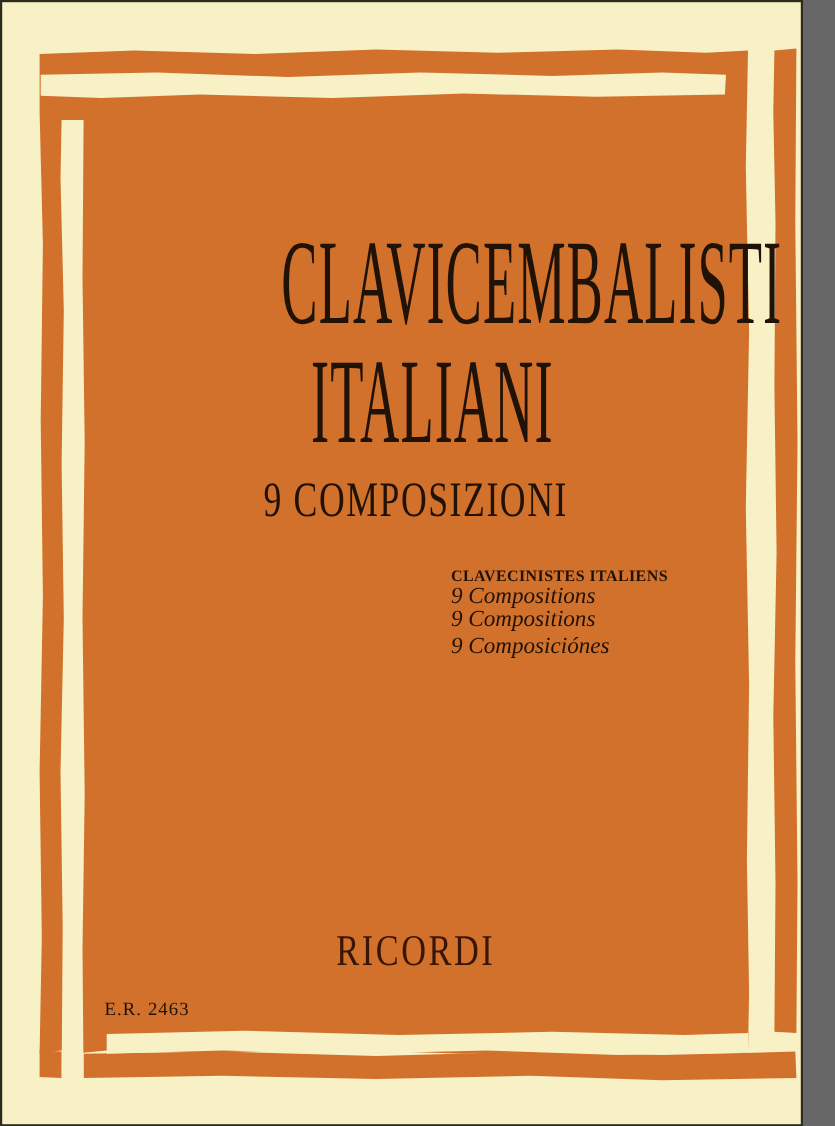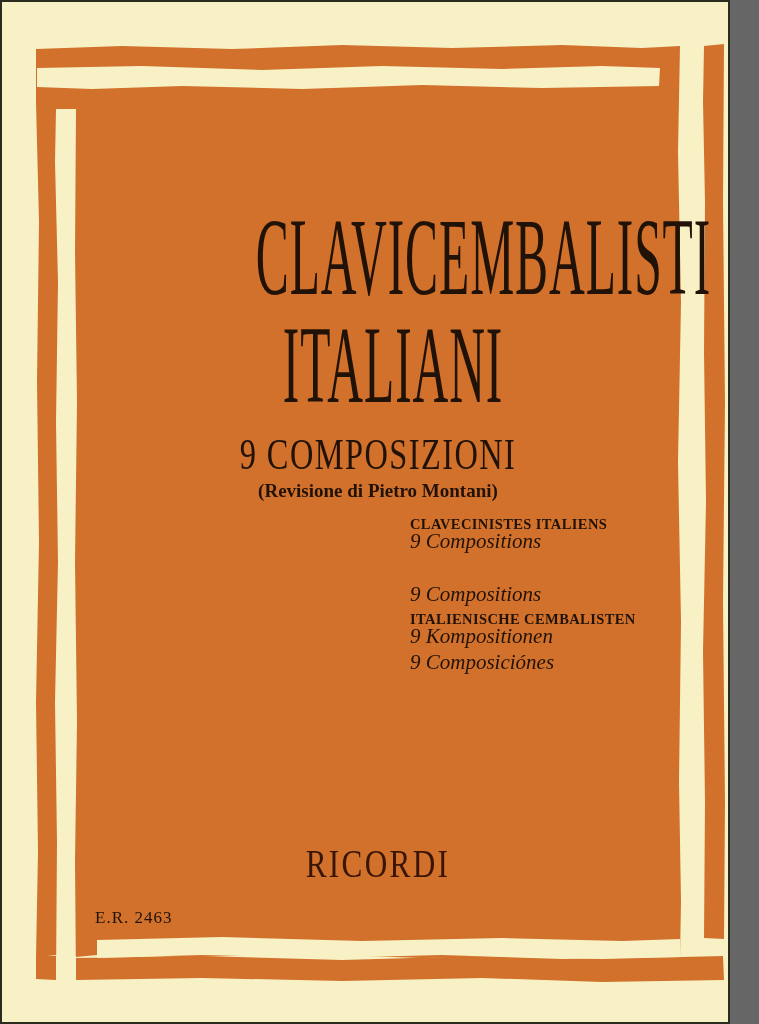--- a/index.html
+++ b/index.html
@@ -34,21 +34,21 @@
     color:var(--ink); transform:scaleX(0.72); transform-origin:50% 50%;
     white-space:nowrap;
   }
   .revision{
     left:74px; width:604px; top:479px; text-align:center;
     font-size:19px; line-height:1.1; font-weight:bold;
     color:var(--ink); white-space:nowrap;
   }
   .translations{left:408px; top:514px; color:var(--ink);}
   .tgroup{margin-bottom:8px;}
-  .tgroup.g1{margin-bottom:36px;}
+  .tgroup.g1{margin-bottom:4px;}
   .tgroup.g3{margin-bottom:9px;}
   .theading{
     font-size:14.5px; line-height:17px; font-weight:bold; letter-spacing:0.4px;
     white-space:nowrap;
   }
   .tsub{
     font-size:21px; line-height:17px; font-style:italic; white-space:nowrap;
   }
   .publisher{
     left:74px; width:604px; top:842px; text-align:center;
@@ -94,33 +94,28 @@
     <polygon class="paper" points="
       95,938 220,935 360,939 500,936 620,939 678,937
       678,955 560,957 440,953 320,956 200,953 95,956"></polygon>
   </svg>
 
   <div class="abs title-line l1">CLAVICEMBALISTI</div>
   <div class="abs title-line l2">ITALIANI</div>
 
   <div class="abs subtitle">9 COMPOSIZIONI</div>
 
-  <div class="abs revision">(Revisione di Pietro Montani)</div>
 
   <div class="abs translations">
     <div class="tgroup g1">
       <div class="theading">CLAVECINISTES ITALIENS</div>
       <div class="tsub">9 Compositions</div>
     </div>
     <div class="tgroup g2">
       <div class="tsub">9 Compositions</div>
-    </div>
-    <div class="tgroup g3">
-      <div class="theading">ITALIENISCHE CEMBALISTEN</div>
-      <div class="tsub">9 Kompositionen</div>
     </div>
     <div class="tgroup g4">
       <div class="tsub">9 Composiciónes</div>
     </div>
   </div>
 
   <div class="abs publisher">RICORDI</div>
 
   <div class="abs catalog">E.R. 2463</div>
 

